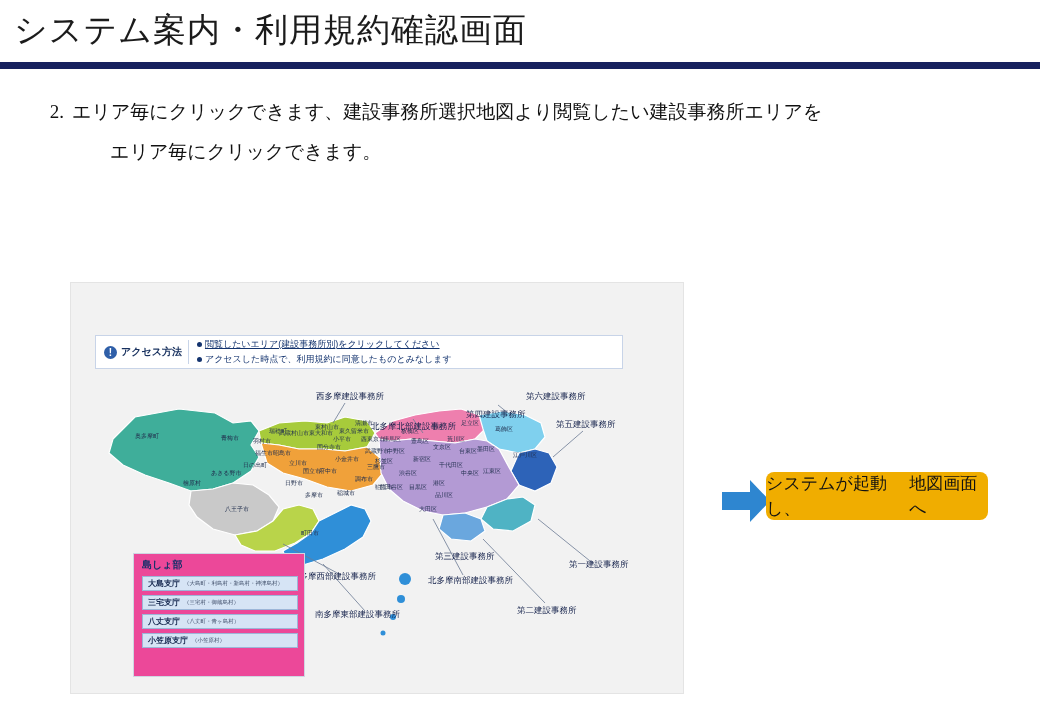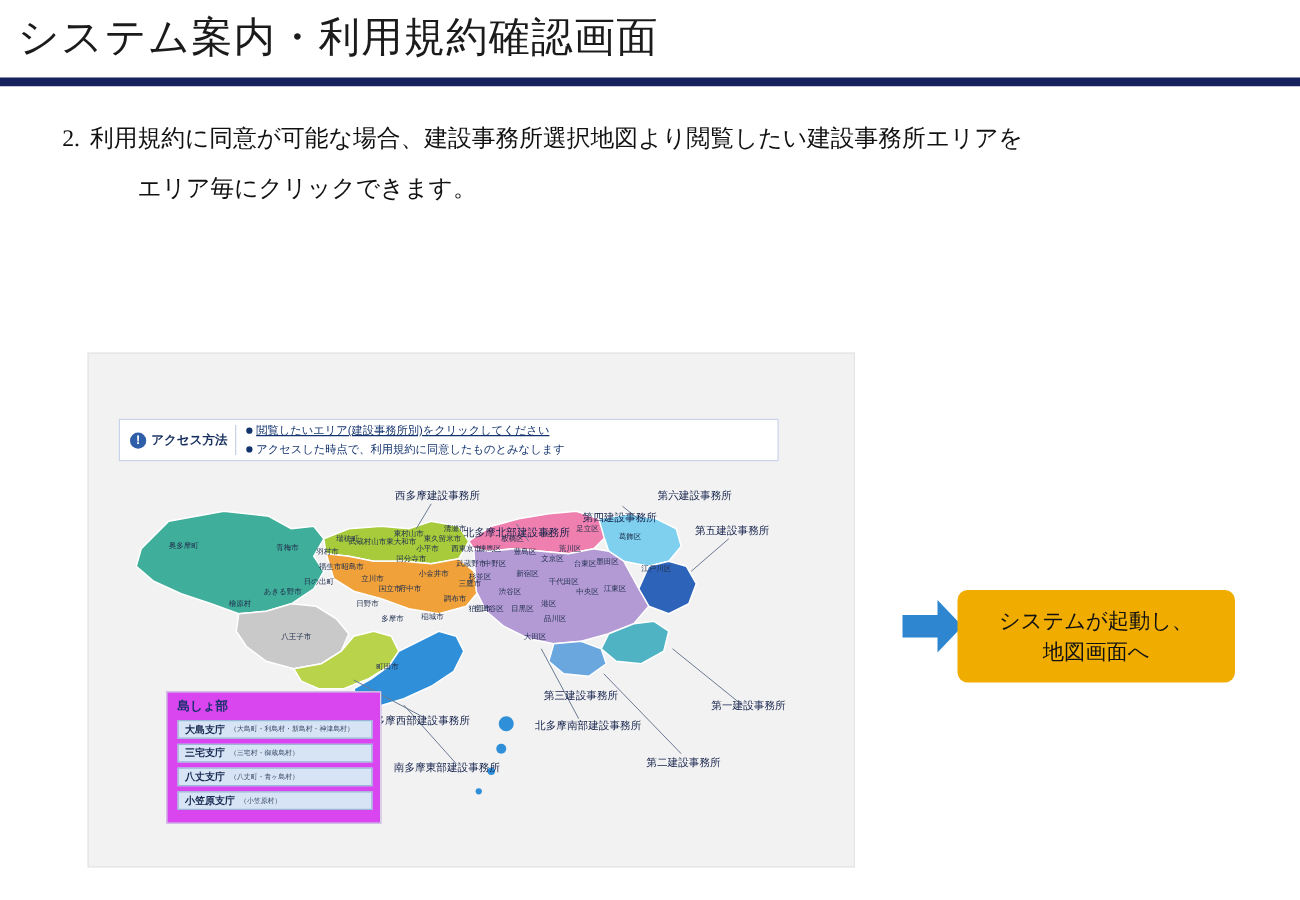--- a/index.html
+++ b/index.html
@@ -190,22 +190,22 @@
     font-size: 6px;
     color: #22304f;
   }
 
   
   .island-box {
     position: absolute;
     left: 62px;
     top: 270px;
     width: 172px;
-    height: 106px;
-    background: #d946ef;
+    height: 124px;
+    background: #ec4899;
     border: 1px solid #cfd6e2;
     box-sizing: border-box;
   }
   .island-title {
     position: absolute;
     left: 8px;
     top: 4px;
     font-size: 10px;
     font-weight: bold;
     color: #15306a;
@@ -239,43 +239,43 @@
   .arrow {
     position: absolute;
     left: 720px;
     top: 478px;
   }
   .callout {
     position: absolute;
     left: 766px;
     top: 472px;
     width: 222px;
-    height: 74px;
+    height: 48px;
     background: #f0ad00;
     border-radius: 8px;
     display: flex;
-    flex-direction: column;
+    flex-direction: row;
     align-items: center;
     justify-content: center;
     color: #111111;
     font-family: Liberation Serif, serif;
     font-size: 17px;
     line-height: 25px;
   }
 </style>
 </head>
 <body>
 
 <div class="slide-title">システム案内・利用規約確認画面</div>
 <div class="title-rule"></div>
 
 <div class="body-block">
   <div class="li-row">
     <div class="li-num">2.</div>
-    <div class="li-text">利用規約に同意が可能な場合、建設事務所選択地図より閲覧したい建設事務所エリアを</div>
+    <div class="li-text">エリア毎にクリックできます、建設事務所選択地図より閲覧したい建設事務所エリアを</div>
   </div>
   <div class="sub-line indent2">エリア毎にクリックできます。</div>
 </div>
 
 <div class="figure">
 
 
   <div class="fig-note">
     <div class="note-badge">
       <div class="circ">!</div>

